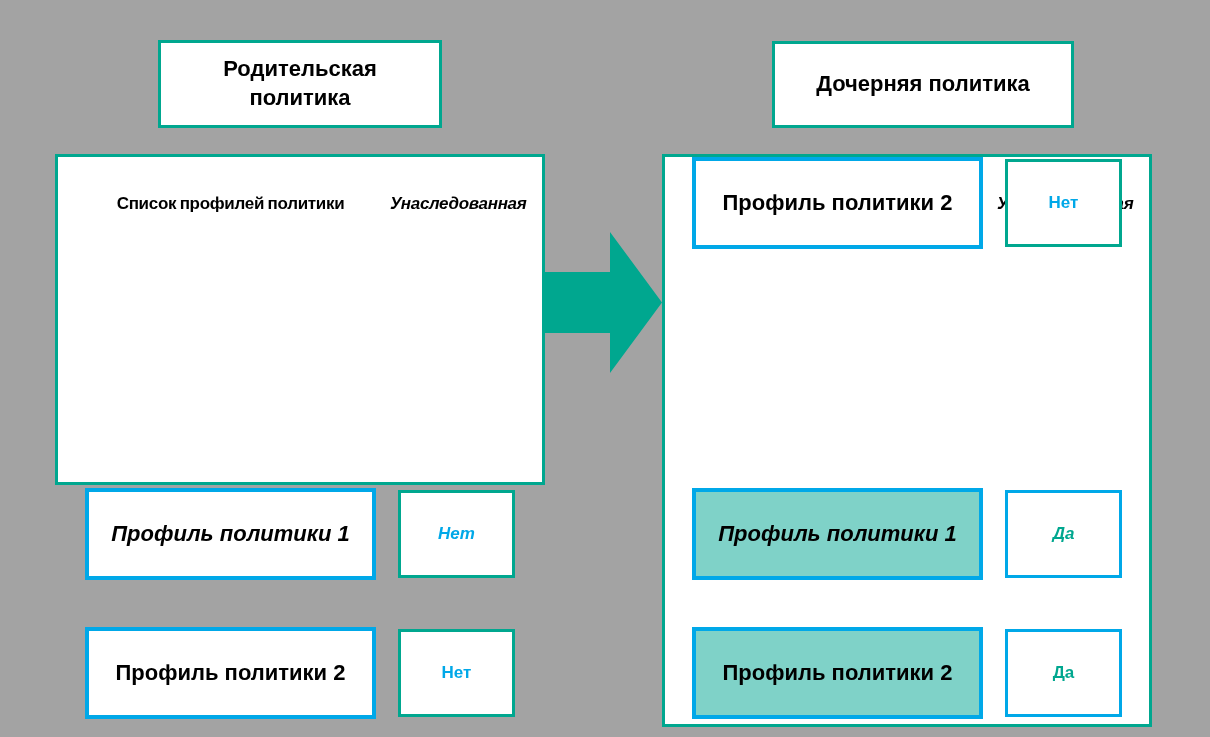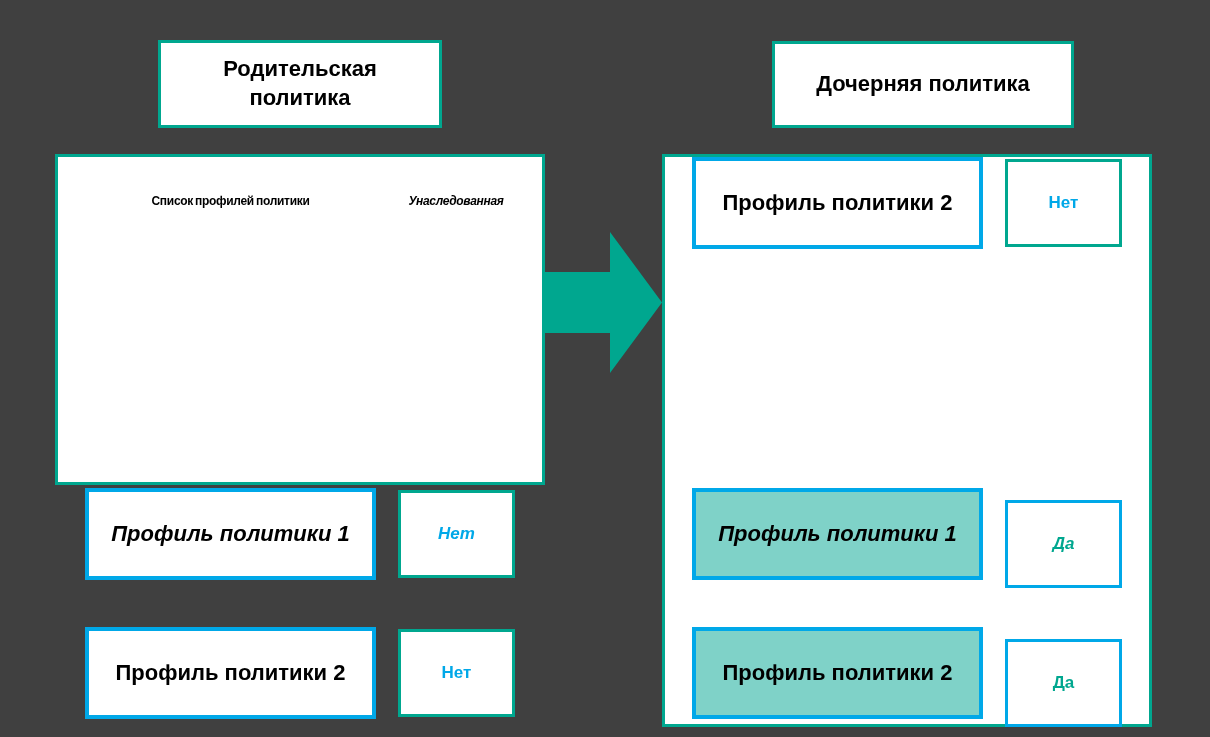--- a/index.html
+++ b/index.html
@@ -12,21 +12,21 @@
   html, body { background: #ffffff; }
   body {
     font-family: "Liberation Sans", "DejaVu Sans", sans-serif;
     font-weight: 700;
     color: var(--text);
   }
   .stage {
     position: relative;
     width: 1210px;
     height: 737px;
-    background: #404040;
+    background: #a3a3a3;
     overflow: hidden;
   }
 
   
   .title-box {
     position: absolute;
     border: 3px solid var(--teal);
     background: #ffffff;
     display: flex;
     align-items: center;
@@ -43,21 +43,21 @@
     position: absolute;
     border: 3px solid var(--teal);
     background: #ffffff;
   }
   .panel.parent { left: 55px;  top: 154px; width: 490px; height: 331px; }
   .panel.child  { left: 662px; top: 154px; width: 490px; height: 573px; }
 
   .col-header {
     position: absolute;
     top: 37px;
-    font-size: 12px;
+    font-size: 17px;
     letter-spacing: -0.3px;
     word-spacing: -1px;
     text-align: center;
     white-space: nowrap;
   }
   .col-header.profiles  { left: 24px;  width: 297px; }
   .col-header.inherited { left: 332px; width: 132px; font-style: italic; }
 
   .row { position: absolute; left: 0; width: 100%; height: 92px; }
   .panel .row:nth-of-type(1) { top: 96px; }
@@ -82,21 +82,21 @@
   .info-box {
     position: absolute;
     left: 340px; top: 2px;
     width: 117px; height: 88px;
     background: #ffffff;
     display: flex;
     align-items: center;
     justify-content: center;
     font-size: 17px;
   }
-  .info-box.yes { border: 3px solid var(--blue); color: var(--teal); margin-top: 10px; }
+  .info-box.yes { border: 3px solid var(--blue); color: var(--teal); }
   .info-box.no  { border: 3px solid var(--teal); color: var(--blue); }
 
   .arrow {
     position: absolute;
     left: 545px; top: 232px;
     width: 117px; height: 141px;
   }
 </style>
 </head>
 <body>

